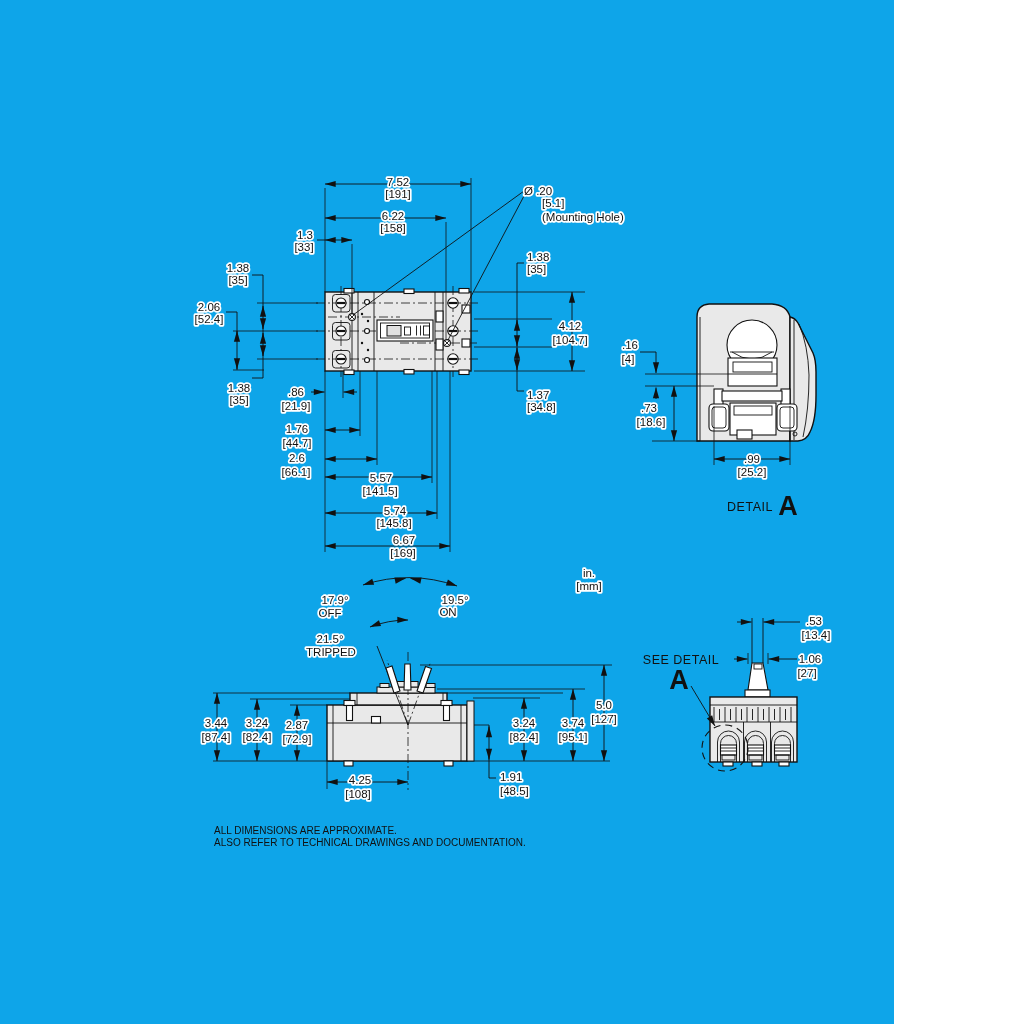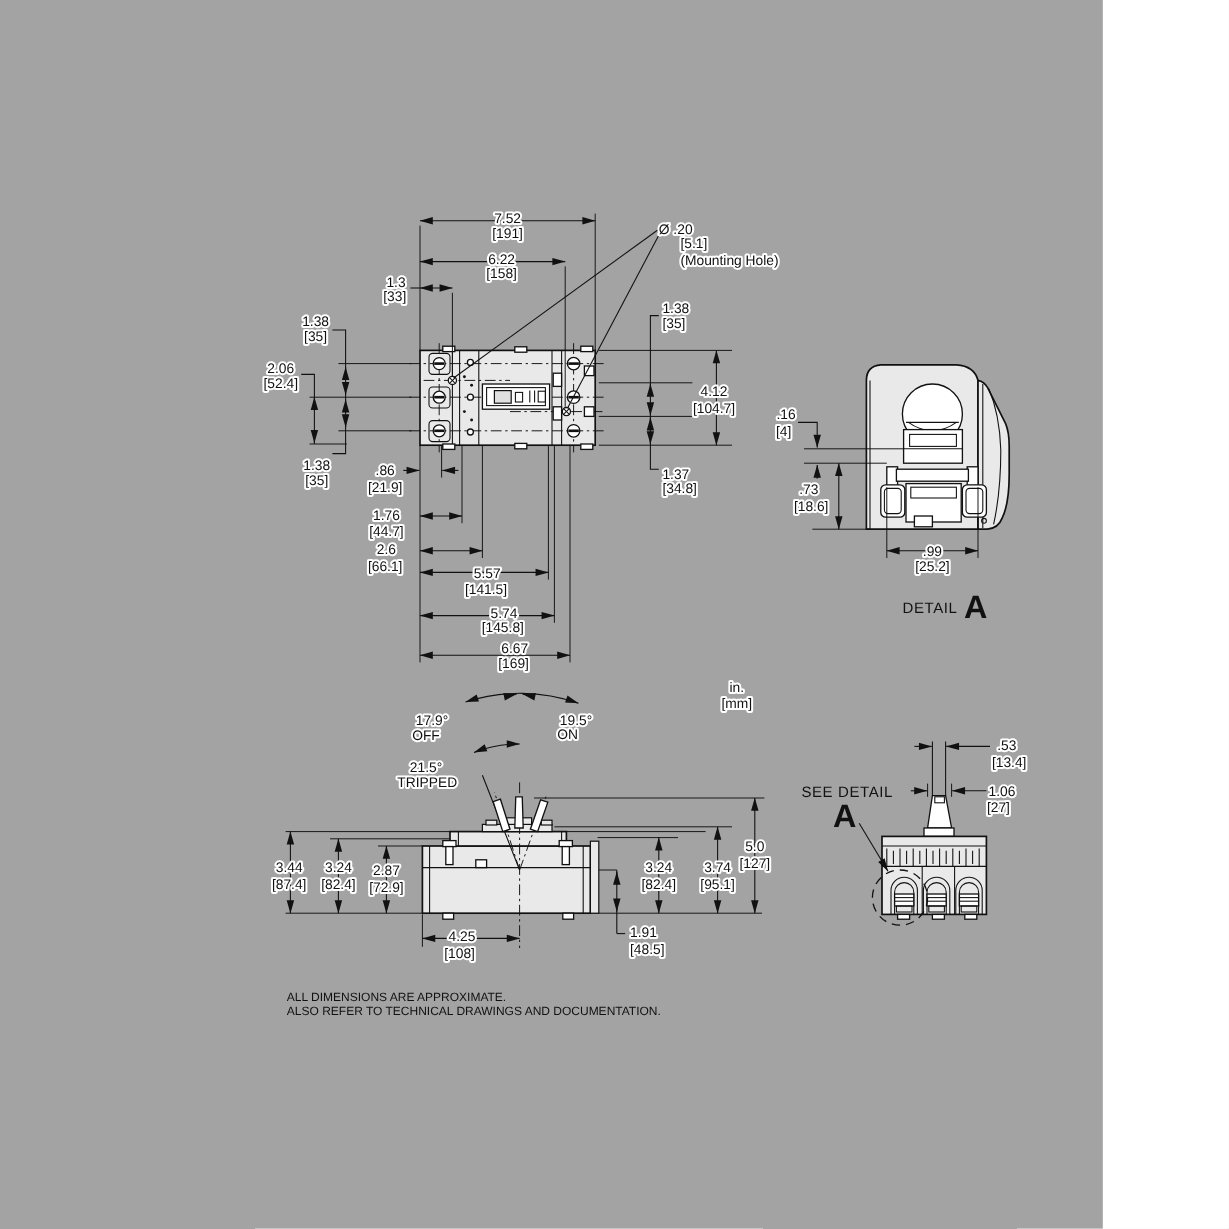--- a/index.html
+++ b/index.html
@@ -1,16 +1,16 @@
 <!DOCTYPE html>
 <html><head>
 <meta charset="utf-8">
 <style>
   html,body{margin:0;padding:0;background:#fff;}
-  .page{width:894px;height:1024px;position:relative;background:#a3a3a3;overflow:hidden;padding-left:25px;}
+  .page{width:894px;height:1024px;position:relative;background:#0ea5e9;overflow:hidden;}
   svg{display:block;}
   text{font-family:"Liberation Sans","DejaVu Sans",sans-serif;fill:#111;}
   .dim{font-size:11.5px;paint-order:stroke;stroke:#fff;stroke-width:3.4px;stroke-linejoin:round;}
   .mid{text-anchor:middle;}
   .lbl{font-size:12.5px;letter-spacing:.5px;}
   .biga{font-size:27px;font-weight:bold;}
   .note{font-size:10px;}
   .body{fill:#e9e9e9;stroke:#111;stroke-width:1.4;}
   .bodyt{fill:#e9e9e9;stroke:#111;stroke-width:1;}
   .wht{fill:#fff;stroke:#111;stroke-width:1.1;}

